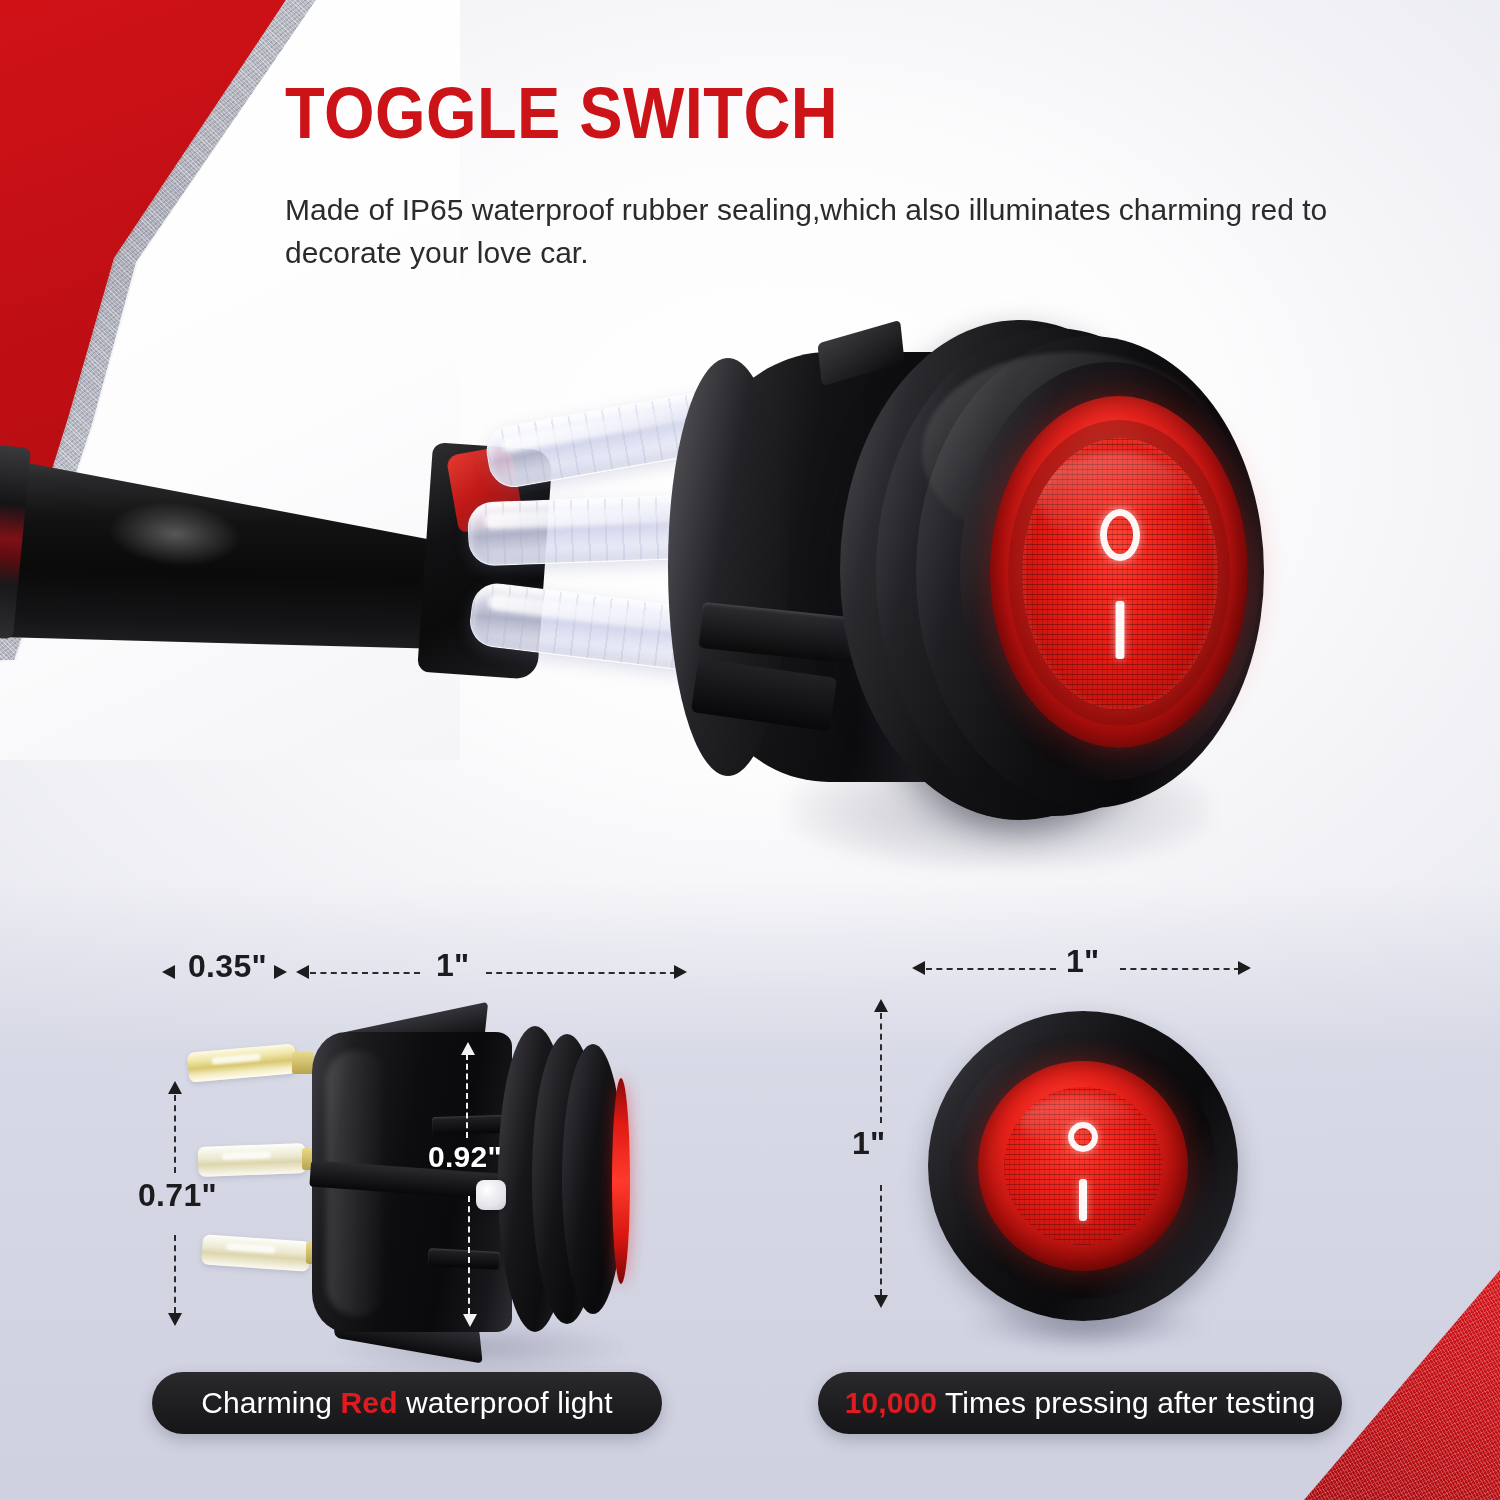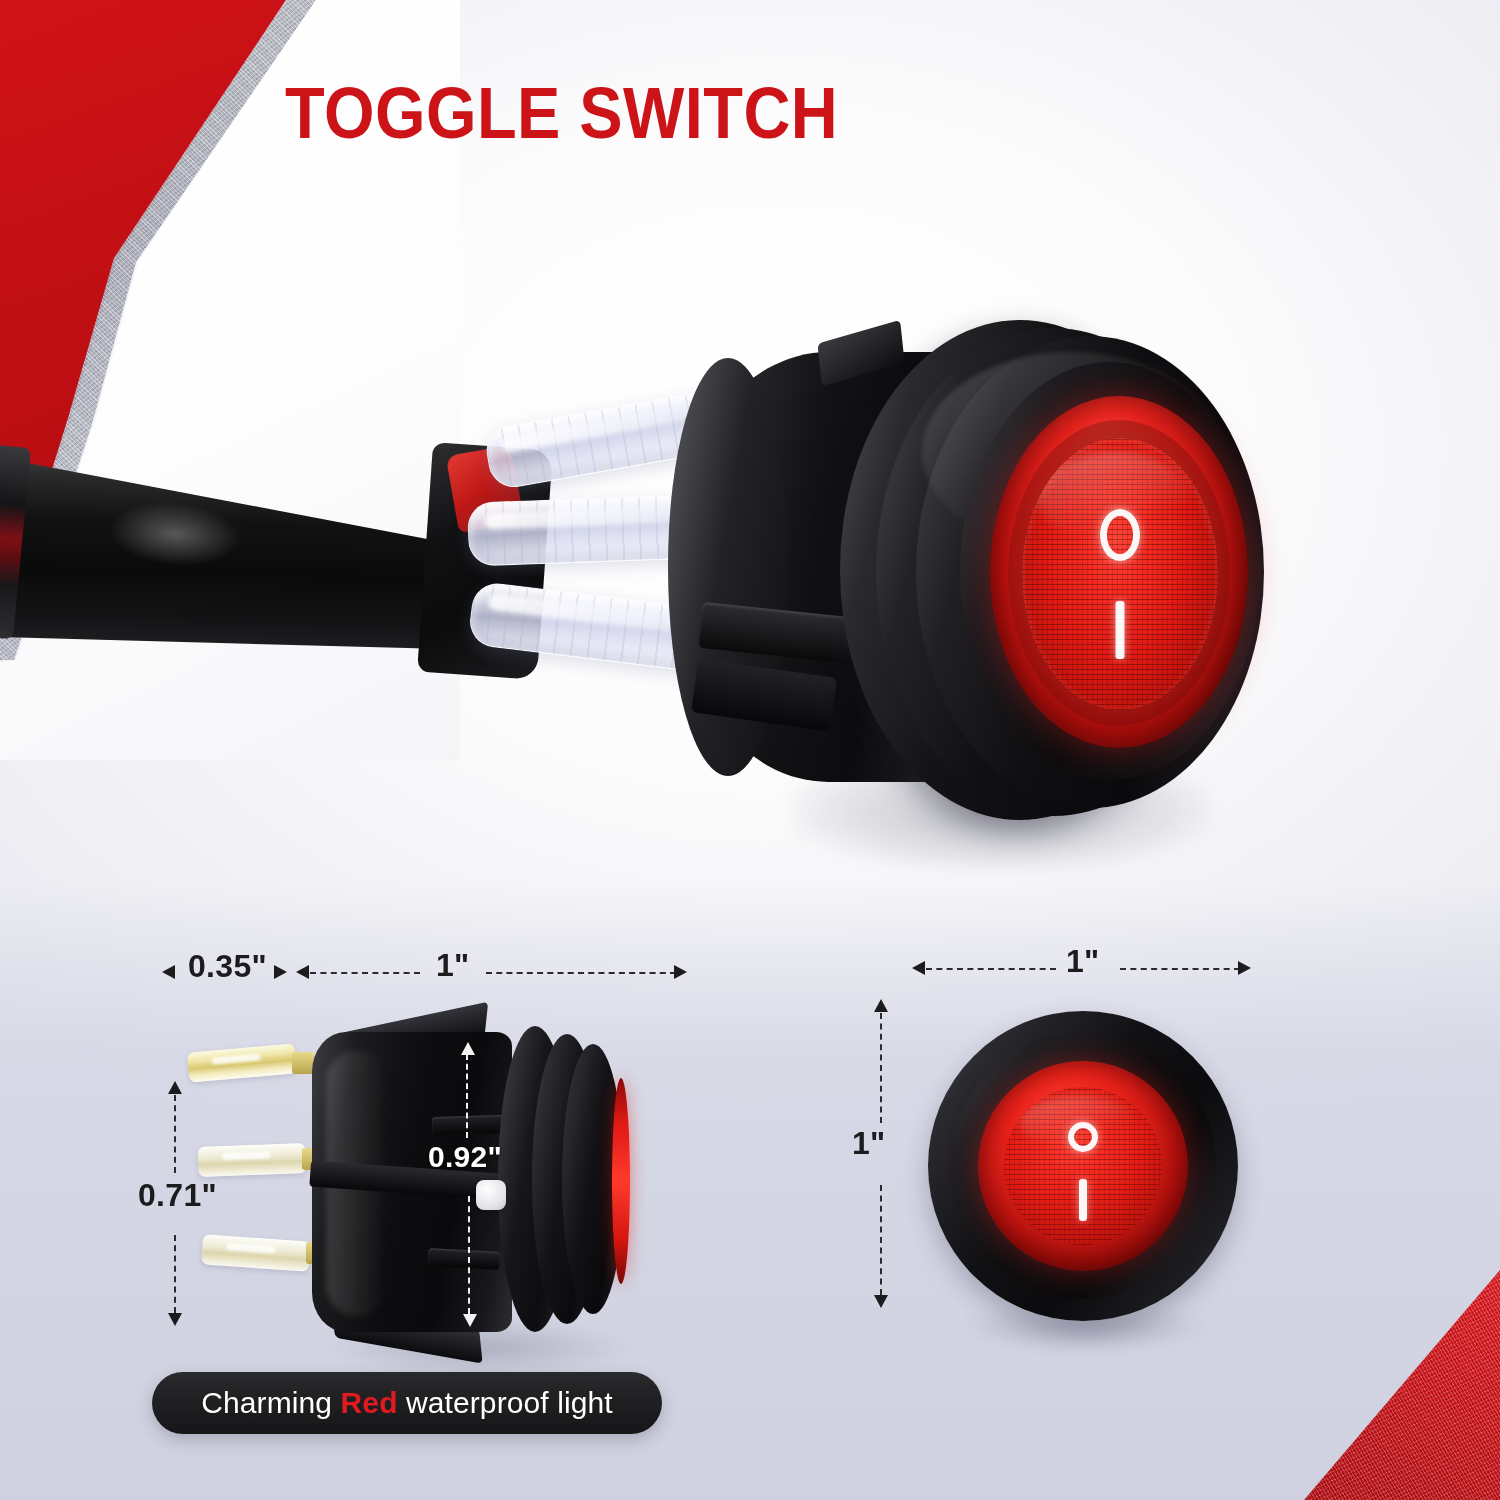--- a/index.html
+++ b/index.html
@@ -435,20 +435,21 @@
   <div id="corner-red"></div>
   <div id="corner-silver"></div>
   <div id="corner-silver-noise"></div>
   <div id="corner-white"></div>
 
   <div id="corner-br-red"></div>
   <div id="corner-br-noise"></div>
 
   <div id="header">
     <div id="title">TOGGLE SWITCH</div>
+    <div id="subtitle">Made of IP65 waterproof rubber sealing,which also illuminates charming red to decorate your love car.</div>
   </div>
 
   <div id="hero">
 
     <div class="cable"></div>
     <div class="cable-end"></div>
     <div class="cable-hl"></div>
 
     <div class="conn-block"></div>
     <div class="conn-red"></div>
@@ -566,14 +567,17 @@
         <div class="fv-sym-o"></div>
         <div class="fv-sym-i"></div>
       </div>
     </div>
   </div>
 
   <div class="pill" id="pill-left">
     <span class="pill-text"><span>Charming </span><span class="pill-accent">Red</span><span> waterproof light</span></span>
   </div>
 
+  <div class="pill" id="pill-right">
+    <span class="pill-text"><span class="pill-accent">10,000</span><span> Times pressing after testing</span></span>
+  </div>
 
 </div>
 
 </body></html>

